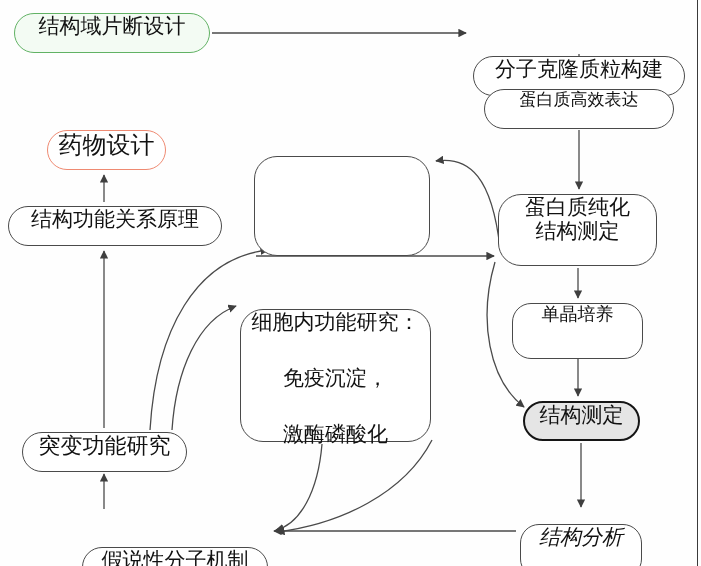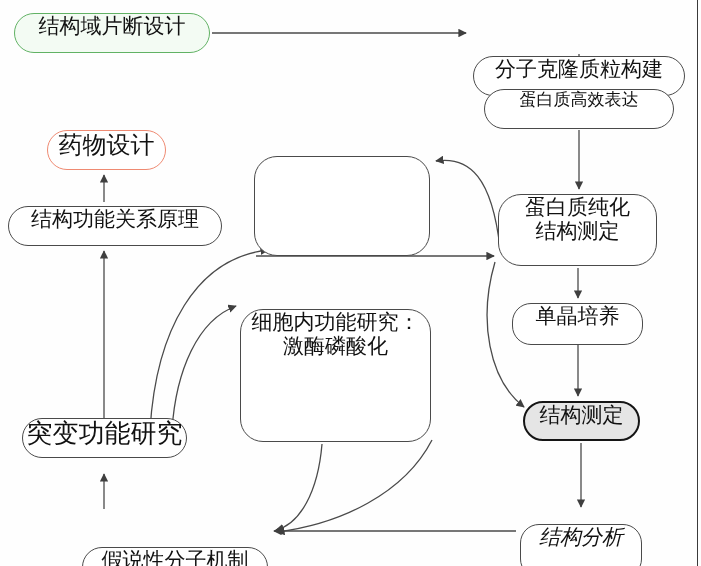--- a/index.html
+++ b/index.html
@@ -112,31 +112,32 @@
       </div>
       <div class="node " style="left: 254px; top: 156px; width: 176px; height: 100px; border-radius: 23px; font-size: 21px;">
       </div>
       <div class="node " style="left: 8px; top: 206px; width: 214px; height: 40px; border-radius: 20px; font-size: 21px;">
         <span class="ln">结构功能关系原理</span>
       </div>
       <div class="node " style="left: 498px; top: 194px; width: 159px; height: 72px; border-radius: 23px; font-size: 21px;">
         <span class="ln">蛋白质纯化</span>
         <span class="ln">结构测定</span>
       </div>
-      <div class="node " style="left: 512px; top: 303px; width: 131px; height: 42px; border-radius: 19px; font-size: 21px;">
+      <div class="node " style="left: 512px; top: 303px; width: 131px; height: 56px; border-radius: 19px; font-size: 18px;">
         <span class="ln">单晶培养</span>
       </div>
-      <div class="node " style="left: 240px; top: 309px; width: 191px; height: 133px; border-radius: 23px; font-size: 21px;">
+      <div class="node " style="left: 240px; top: 309px; width: 191px; height: 133px; border-radius: 23px; font-size: 21px; gap: 32px;">
         <span class="ln">细胞内功能研究：</span>
+        <span class="ln">免疫沉淀，</span>
         <span class="ln">激酶磷酸化</span>
       </div>
       <div class="node v-bold" style="left: 523px; top: 401px; width: 117px; height: 40px; border-radius: 20px; font-size: 21px;">
         <span class="ln">结构测定</span>
       </div>
-      <div class="node " style="left: 22px; top: 418px; width: 165px; height: 40px; border-radius: 20px; font-size: 26px;">
+      <div class="node " style="left: 22px; top: 432px; width: 165px; height: 40px; border-radius: 20px; font-size: 22px;">
         <span class="ln">突变功能研究</span>
       </div>
       <div class="node " style="left: 82px; top: 512px; width: 186px; height: 40px; border-radius: 20px; font-size: 21px; margin-top: 35px;">
         <span class="ln">假说性分子机制</span>
       </div>
       <div class="node " style="left: 520px; top: 524px; width: 122px; height: 54px; border-radius: 19px; font-size: 21px; font-style: italic;">
         <span class="ln">结构分析</span>
       </div>
     </div>
 

